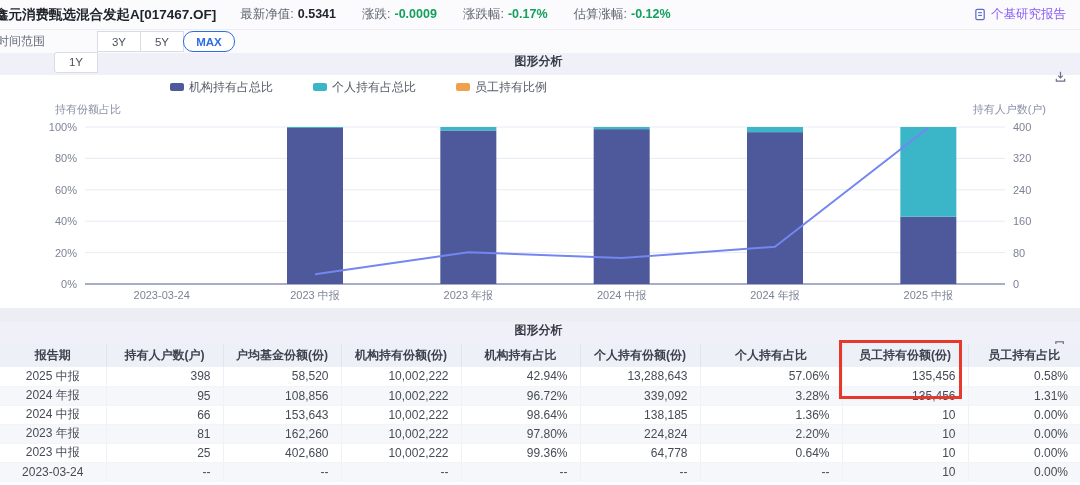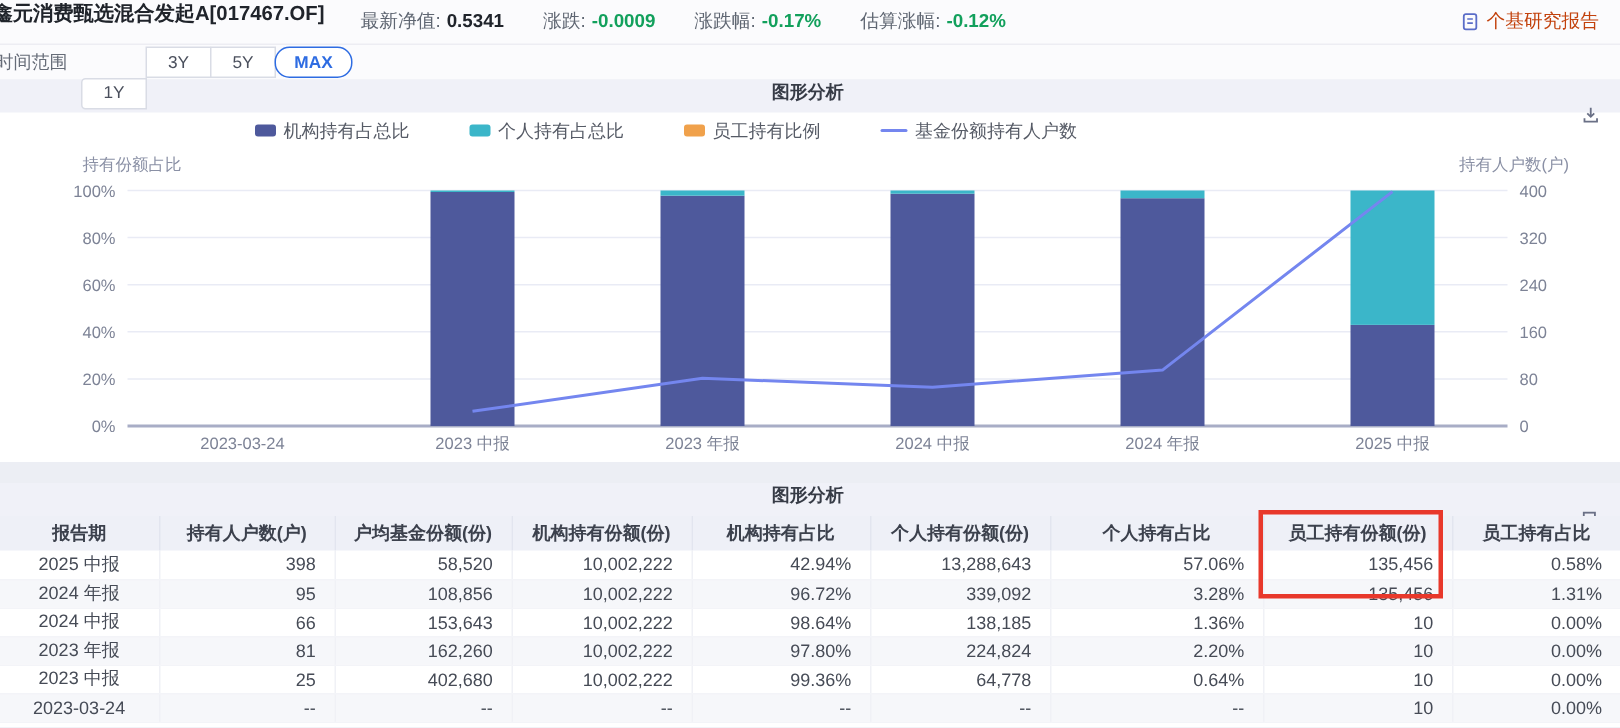--- a/index.html
+++ b/index.html
@@ -3,31 +3,31 @@
 <meta charset="utf-8">
 <style>
   * { margin:0; padding:0; box-sizing:border-box; }
   html,body { width:1080px; height:485px; }
   body {
     font-family:"Liberation Sans","DejaVu Sans",sans-serif;
     background:#eceef4; color:#333; overflow:hidden; position:relative;
   }
   
   .top-bar {
-    height:30px; background:#fbfbfd; display:flex; 
+    height:30px; background:#fbfbfd; display:flex; align-items:center;
     border-bottom:1px solid #ededf3; padding-right:14px;
   }
   .fund-name { font-weight:bold; font-size:13.5px; color:#20242b; margin-left:-5px; white-space:nowrap; }
   .stats { display:flex; align-items:center; margin-left:24px; gap:26px; font-size:12.5px; white-space:nowrap; }
   .stat-label { color:#5f6672; }
   .stat-value { font-weight:bold; margin-left:4px; }
   .stat-value.dark { color:#20242b; }
   .stat-value.green { color:#12a05c; }
   .report-link { margin-left:auto; display:flex; align-items:center; gap:4px;
-    color:#c2410c; font-size:12.5px; cursor:pointer; white-space:nowrap; }
+    color:#8b5cf6; font-size:12.5px; cursor:pointer; white-space:nowrap; }
   
   .toolbar { height:23px; background:#fbfbfd; display:flex; align-items:center; }
   .toolbar-label { font-size:12px; color:#666c78; margin-left:-3px; }
   .range-group { display:flex; align-items:center; margin-left:9px; }
   .range-btn {
     min-width:44px; height:21px; background:#fff; border:1px solid #d9dce5;
     font-size:11.5px; color:#4a4f5c; display:flex; align-items:center; justify-content:center;
     margin-left:-1px; cursor:pointer; font-family:inherit;
   }
   .range-btn:first-child { border-radius:3px 0 0 3px; margin-left:0;margin-top:41px; }
@@ -116,24 +116,20 @@
         <span class="legend-swatch" style="background: rgb(78, 89, 156);"></span>
         <span>机构持有占总比</span>
       </span>
       <span class="legend-item">
         <span class="legend-swatch" style="background: rgb(59, 182, 201);"></span>
         <span>个人持有占总比</span>
       </span>
       <span class="legend-item">
         <span class="legend-swatch" style="background: rgb(240, 161, 75);"></span>
         <span>员工持有比例</span>
-      </span>
-      <span class="legend-item">
-        <span class="legend-line" style="background: rgb(116, 134, 239);"></span>
-        <span>基金份额持有人户数</span>
       </span>
     </div>
   <svg id="chart-svg" width="1080" height="213" viewBox="0 0 1080 213">
       <line x1="85" y1="32" x2="1005" y2="32" stroke="#e9ebf5" stroke-width="1"></line>
       <text x="77" y="36" text-anchor="end" font-size="11" fill="#7d8396">100%</text>
       <text x="1013" y="36" text-anchor="start" font-size="11" fill="#7d8396">400</text>
       <line x1="85" y1="63.4" x2="1005" y2="63.4" stroke="#e9ebf5" stroke-width="1"></line>
       <text x="77" y="67.4" text-anchor="end" font-size="11" fill="#7d8396">80%</text>
       <text x="1013" y="67.4" text-anchor="start" font-size="11" fill="#7d8396">320</text>
       <line x1="85" y1="94.8" x2="1005" y2="94.8" stroke="#e9ebf5" stroke-width="1"></line>

